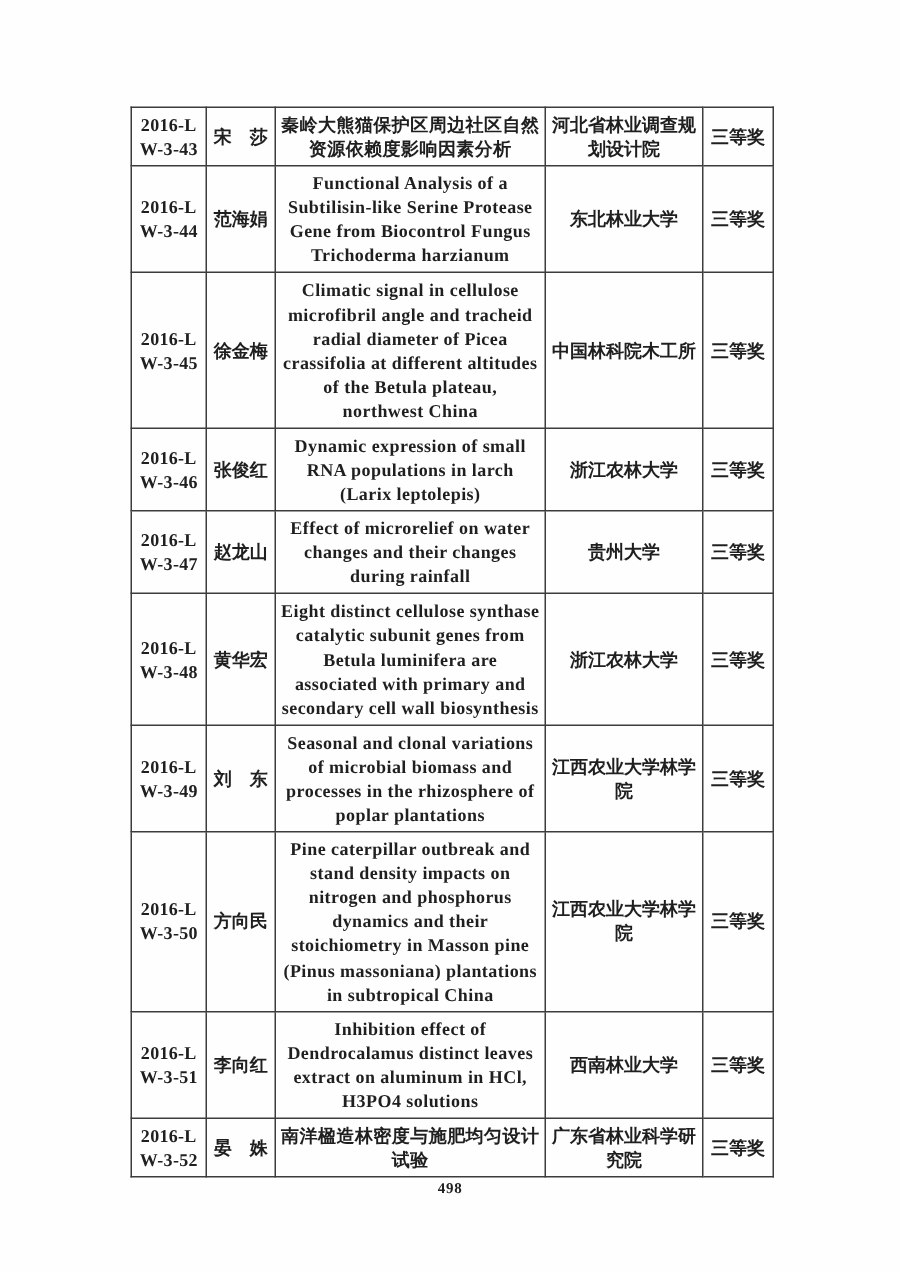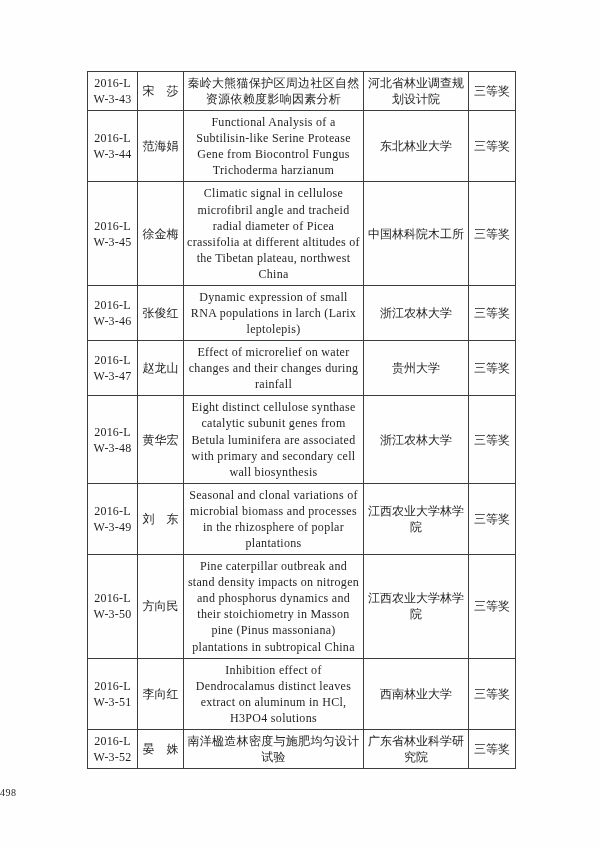--- a/index.html
+++ b/index.html
@@ -12,20 +12,21 @@
     width: 600px;
     background: #ffffff;
     font-family: "Liberation Serif", "DejaVu Serif", serif;
   }
   .page {
     position: relative;
     width: 600px;
     height: 848px;
     background: var(--background);
     overflow: hidden;
+    font-weight: bold;
   }
   .awards-table {
     position: absolute;
     left: 87px;
     top: 71px;
     width: 428px;
     border-collapse: collapse;
     table-layout: fixed;
     color: var(--text);
   }
@@ -52,21 +53,21 @@
     letter-spacing: 0.3px;
     padding: 3px 4px;
   }
   .inst-cell { padding: 3px 5px; margin-left: 43px; }
   .award-cell { padding: 3px 6px; }
   .page-number {
     position: absolute;
     left: 0;
     top: 787px;
     width: 600px;
-    text-align: left;
+    text-align: center;
     font-size: 10px;
     color: var(--text);
     letter-spacing: 0.5px;
   }
 </style>
 </head>
 <body>
 
 <div class="page">
   <table class="awards-table">
@@ -93,21 +94,21 @@
     <td class="name-cell">范海娟</td>
     <td class="title-cell">Functional Analysis of a Subtilisin-like Serine Protease Gene from Biocontrol Fungus Trichoderma harzianum</td>
     <td class="inst-cell">东北林业大学</td>
     <td class="award-cell">三等奖</td>
   </tr>
 
   <tr>
     <td class="id-cell">2016-L
 W-3-45</td>
     <td class="name-cell">徐金梅</td>
-    <td class="title-cell">Climatic signal in cellulose microfibril angle and tracheid radial diameter of Picea crassifolia at different altitudes of the Tibetan plateau, northwest China</td>
+    <td class="title-cell">Climatic signal in cellulose microfibril angle and tracheid radial diameter of Picea crassifolia at different altitudes of the Betula plateau, northwest China</td>
     <td class="inst-cell">中国林科院木工所</td>
     <td class="award-cell">三等奖</td>
   </tr>
 
   <tr>
     <td class="id-cell">2016-L
 W-3-46</td>
     <td class="name-cell">张俊红</td>
     <td class="title-cell">Dynamic expression of small RNA populations in larch (Larix leptolepis)</td>
     <td class="inst-cell">浙江农林大学</td>

